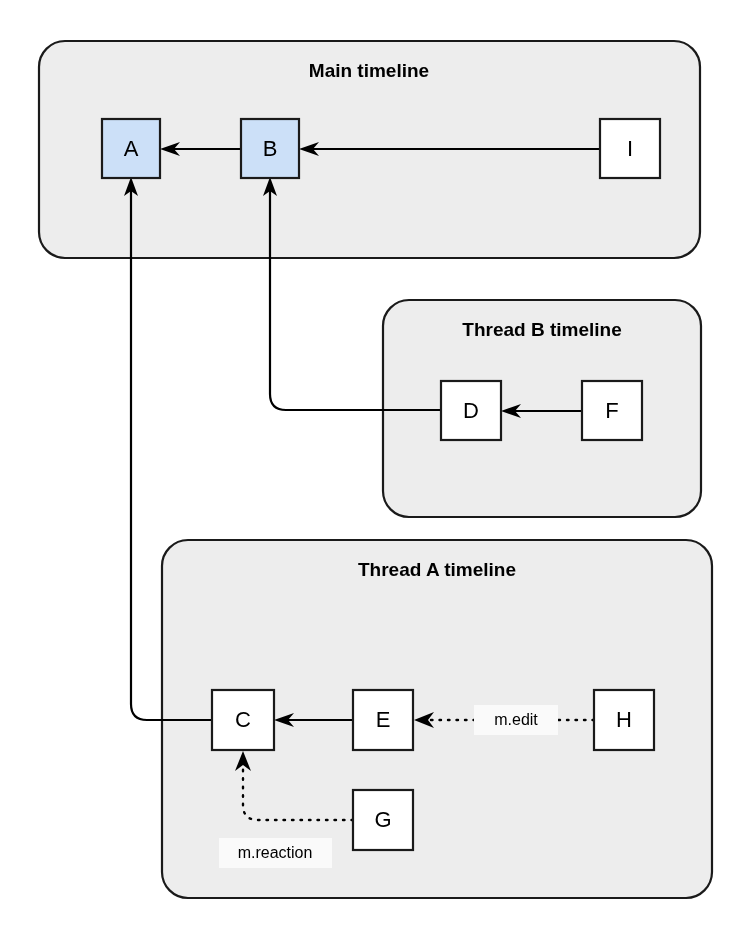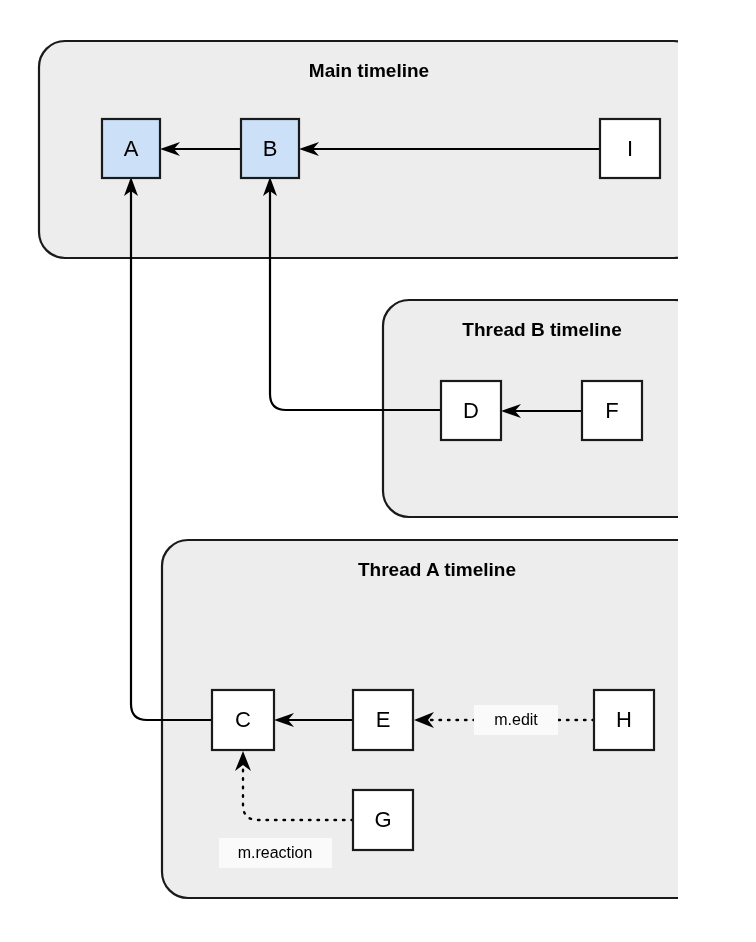--- a/index.html
+++ b/index.html
@@ -2,21 +2,21 @@
 <html><head>
 <meta charset="utf-8">
 <style>
   html, body {
     margin: 0;
     padding: 0;
     background: #ffffff;
   }
   #canvas {
     position: relative;
-    width: 678px;
+    width: 756px;
     height: 942px;
     background: #ffffff;
     font-family: "Liberation Sans", sans-serif;
     overflow: hidden;
   }
   svg#diagram {
     position: absolute;
     left: 0;
     top: 0;
     width: 756px;

